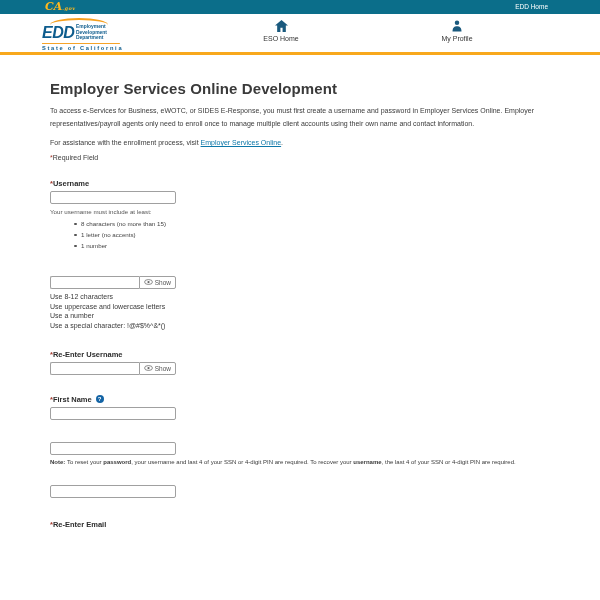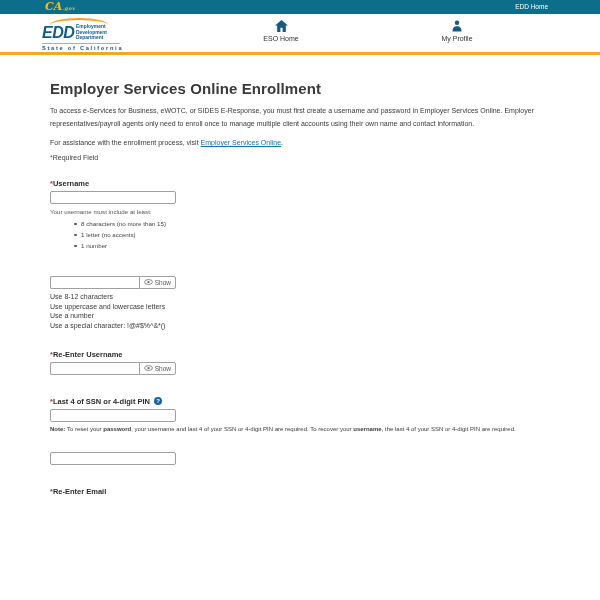--- a/index.html
+++ b/index.html
@@ -110,21 +110,21 @@
             <circle cx="12" cy="5.5" r="4.5" fill="#1a5a7e"></circle>
             <path d="M3 23 c0-8 4-10.5 9-10.5 s9 2.5 9 10.5 Z" fill="#1a5a7e"></path>
           </svg>
       </span>
       <span class="label">My Profile</span>
     </a>
   </div>
   <div class="gold-rule"></div>
 
   <div class="main">
-    <h1 class="page-title">Employer Services Online Enrollment</h1>
+    <h1 class="page-title">Employer Services Online Development</h1>
 
     <p class="intro">To access e-Services for Business, eWOTC, or SIDES E-Response, you must first create a username and password in Employer Services Online. Employer representatives/payroll agents only need to enroll once to manage multiple client accounts using their own name and contact information.</p>
 
     <p class="assist"><span>For assistance with the enrollment process, visit </span><a href="#">Employer Services Online</a><span>.</span></p>
 
     <p class="required-note"><span class="ast">*</span><span>Required Field</span></p>
 
     <div class="group g-user">
       <div class="field-label">
           <span><span class="ast">*</span><span>Username</span></span>
@@ -166,27 +166,30 @@
         <button class="show-btn">
             <span><svg width="9" height="6" viewBox="0 0 24 16">
                 <ellipse cx="12" cy="8" rx="10.5" ry="6.5" fill="none" stroke="#666" stroke-width="2"></ellipse>
                 <circle cx="12" cy="8" r="3" fill="#666"></circle>
               </svg></span>
             <span>Show</span>
           </button>
       </div>
     </div>
 
+    <div class="group">
+      <div class="field-label">
+          <span><span class="ast">*</span><span>First Name</span></span>
+          <span class="help">?</span>
+        </div>
+      <input class="text-input" type="text" style="">
+    </div>
 
 
     <div class="group g-ssn">
-      <div class="field-label">
-          <span><span class="ast">*</span><span>Last 4 of SSN or 4-digit PIN</span></span>
-          <span class="help">?</span>
-        </div>
       <input class="text-input" type="text" style="">
       <div class="ssn-note"><b>Note:</b><span> To reset your </span><b>password</b><span>, your username and last 4 of your SSN or 4-digit PIN are required. To recover your </span><b>username</b><span>, the last 4 of your SSN or 4-digit PIN are required.</span></div>
     </div>
 
     <div class="group">
       <input class="text-input" type="text" style="">
     </div>
 
     <div class="group g-reemail">
       <div class="field-label">

